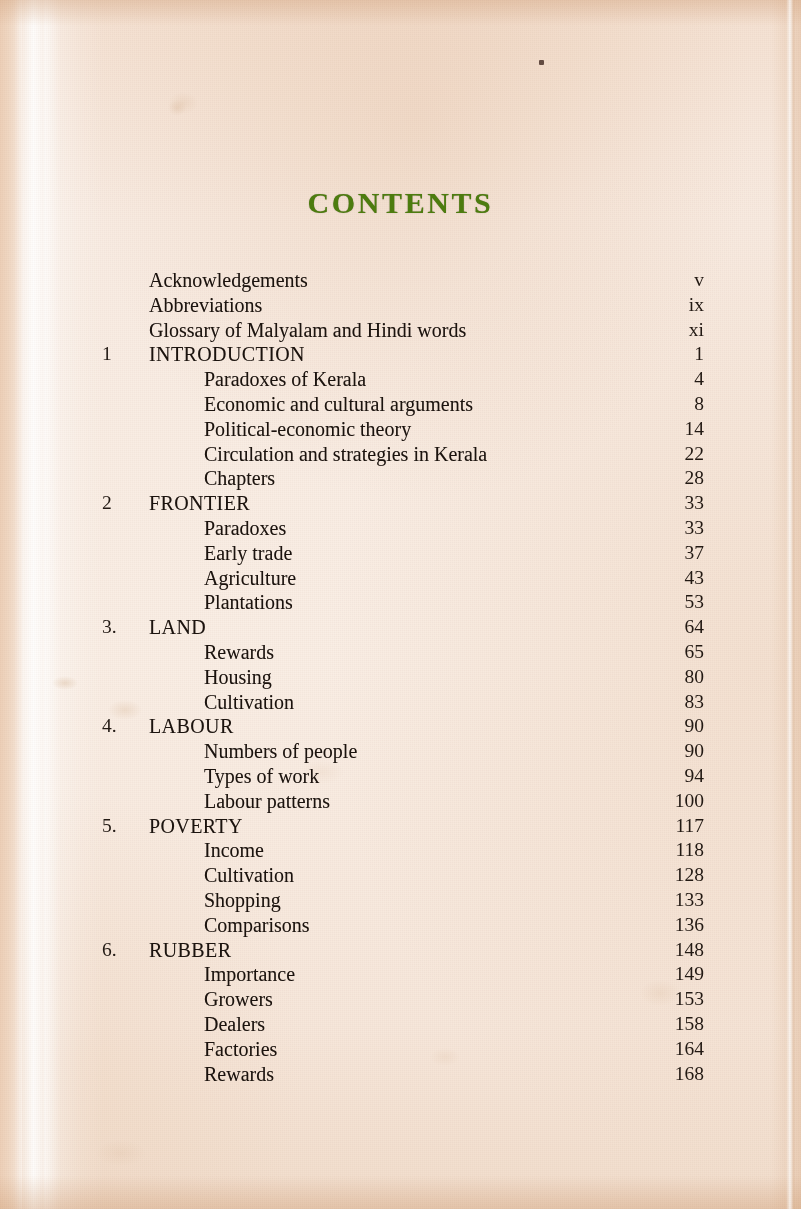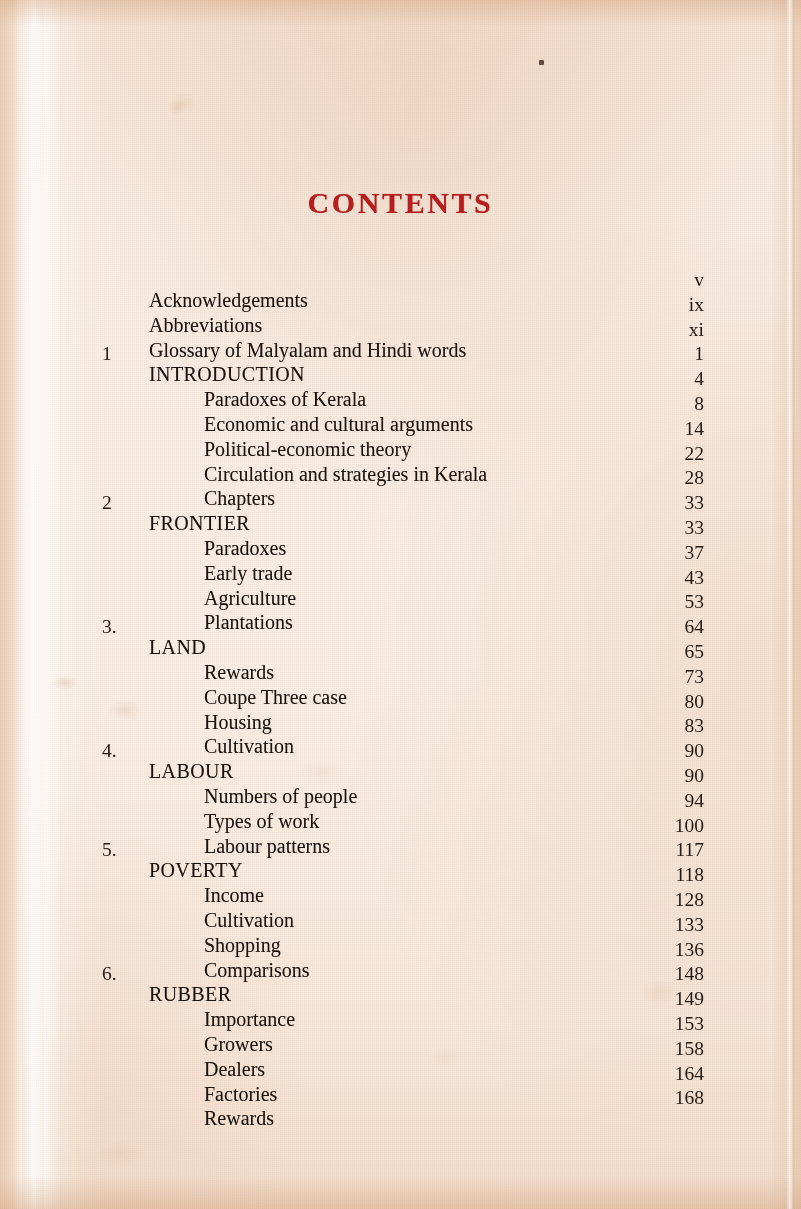--- a/index.html
+++ b/index.html
@@ -75,21 +75,21 @@
 
   
   .toc-title {
     position: absolute;
     left: 0; right: 0;
     top: 186px;
     text-align: center;
     font-size: 30px;
     font-weight: bold;
     letter-spacing: 2.6px;
-    color: #b91c1c;
+    color: #4d7c0f;
     text-shadow: 0 0 1px rgba(22,16,12,0.35);
   }
 
   .toc-list {
     position: absolute;
     left: 98px;
     top: 268px;
     width: 606px;
   }
   .row {
@@ -104,21 +104,20 @@
     top: 0;
     font-size: 19.5px;
     color: #231a14;
   }
   .label {
     position: absolute;
     top: 0;
     font-size: 20px;
     color: #1b130e;
     text-shadow: 0 0 0.6px rgba(27,19,14,0.25);
-    margin-top: 20px;
   }
   .row.front  .label { left: 51px; }
   .row.chap   .label { left: 51px; letter-spacing: 0.4px; }
   .row.sub    .label { left: 106px; }
   .page {
     position: absolute;
     right: 0;
     top: 0;
     width: 60px;
     text-align: right;
@@ -231,25 +230,20 @@
         <span class="label">LAND</span>
         <span class="page">64</span>
       </div>
       <div class="row sub">
         <span class="num"></span>
         <span class="label">Rewards</span>
         <span class="page">65</span>
       </div>
       <div class="row sub">
         <span class="num"></span>
-        <span class="label">Coupe Three case</span>
-        <span class="page">73</span>
-      </div>
-      <div class="row sub">
-        <span class="num"></span>
         <span class="label">Housing</span>
         <span class="page">80</span>
       </div>
       <div class="row sub">
         <span class="num"></span>
         <span class="label">Cultivation</span>
         <span class="page">83</span>
       </div>
       <div class="row chap">
         <span class="num">4.</span>

